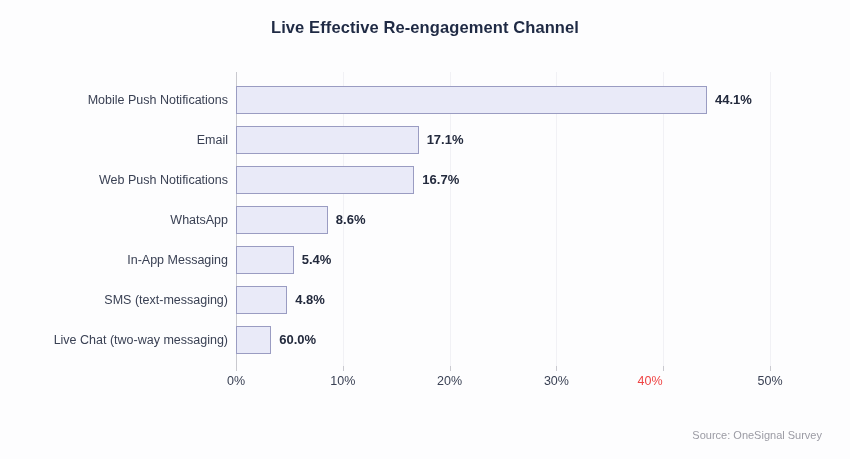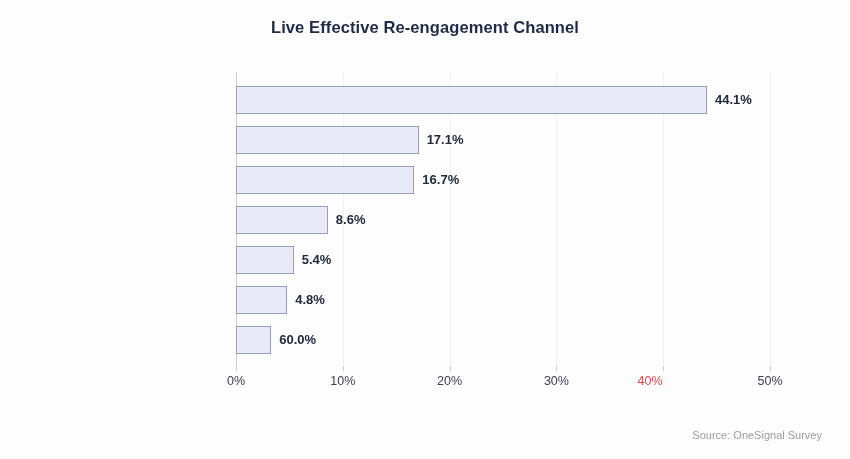--- a/index.html
+++ b/index.html
@@ -161,20 +161,29 @@
 </style>
 </head>
 <body>
 
 <div class="chart-card">
 
   <div class="chart-title" style="color: rgb(31, 42, 68);">Live Effective Re-engagement Channel</div>
 
   <div class="y-axis-line"></div>
 
+  <div class="cat-labels">
+      <div class="cat-label" style="top: 14px; color: rgb(58, 65, 84);">Mobile Push Notifications</div>
+      <div class="cat-label" style="top: 54px; color: rgb(58, 65, 84);">Email</div>
+      <div class="cat-label" style="top: 94px; color: rgb(58, 65, 84);">Web Push Notifications</div>
+      <div class="cat-label" style="top: 134px; color: rgb(58, 65, 84);">WhatsApp</div>
+      <div class="cat-label" style="top: 174px; color: rgb(58, 65, 84);">In-App Messaging</div>
+      <div class="cat-label" style="top: 214px; color: rgb(58, 65, 84);">SMS (text-messaging)</div>
+      <div class="cat-label" style="top: 254px; color: rgb(58, 65, 84);">Live Chat (two-way messaging)</div>
+    </div>
 
   <div class="plot">
     <div class="gridlines">
         <div class="gridline" style="left: 106.8px; background: rgb(241, 241, 245);"></div>
         <div class="gridline" style="left: 213.6px; background: rgb(241, 241, 245);"></div>
         <div class="gridline" style="left: 320.4px; background: rgb(241, 241, 245);"></div>
         <div class="gridline" style="left: 427.2px; background: rgb(241, 241, 245);"></div>
         <div class="gridline" style="left: 534px; background: rgb(241, 241, 245);"></div>
       </div>
     <div class="rows">

